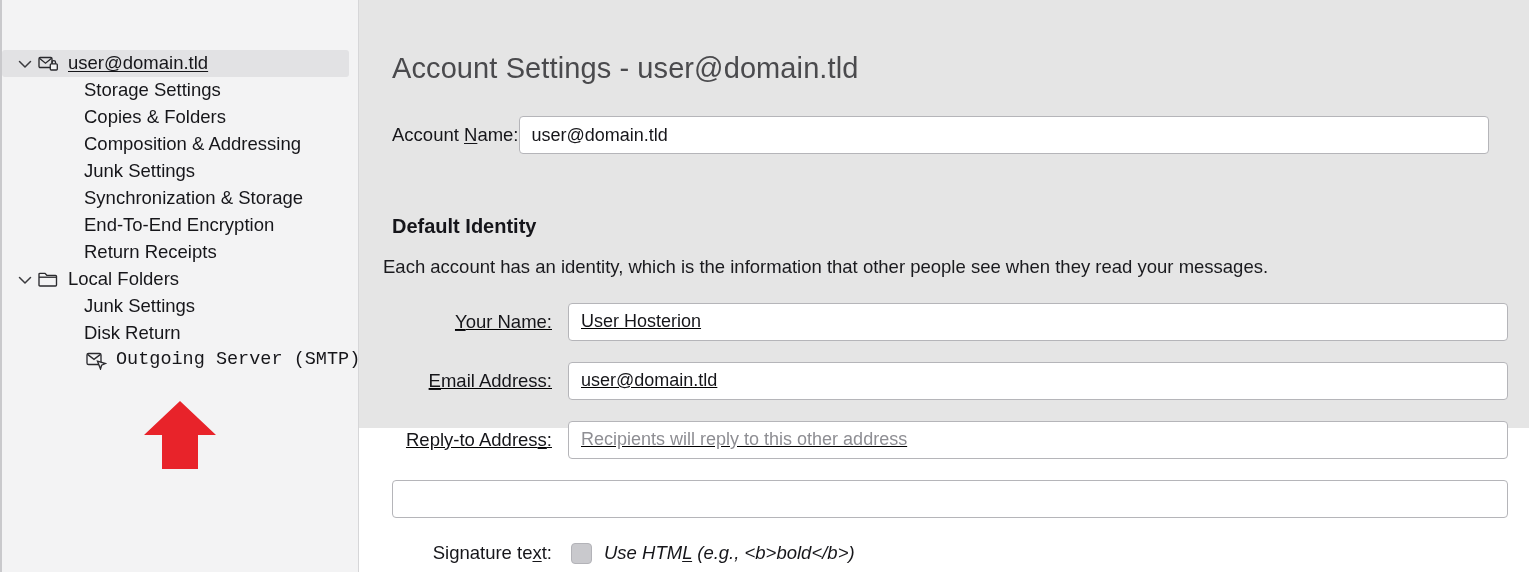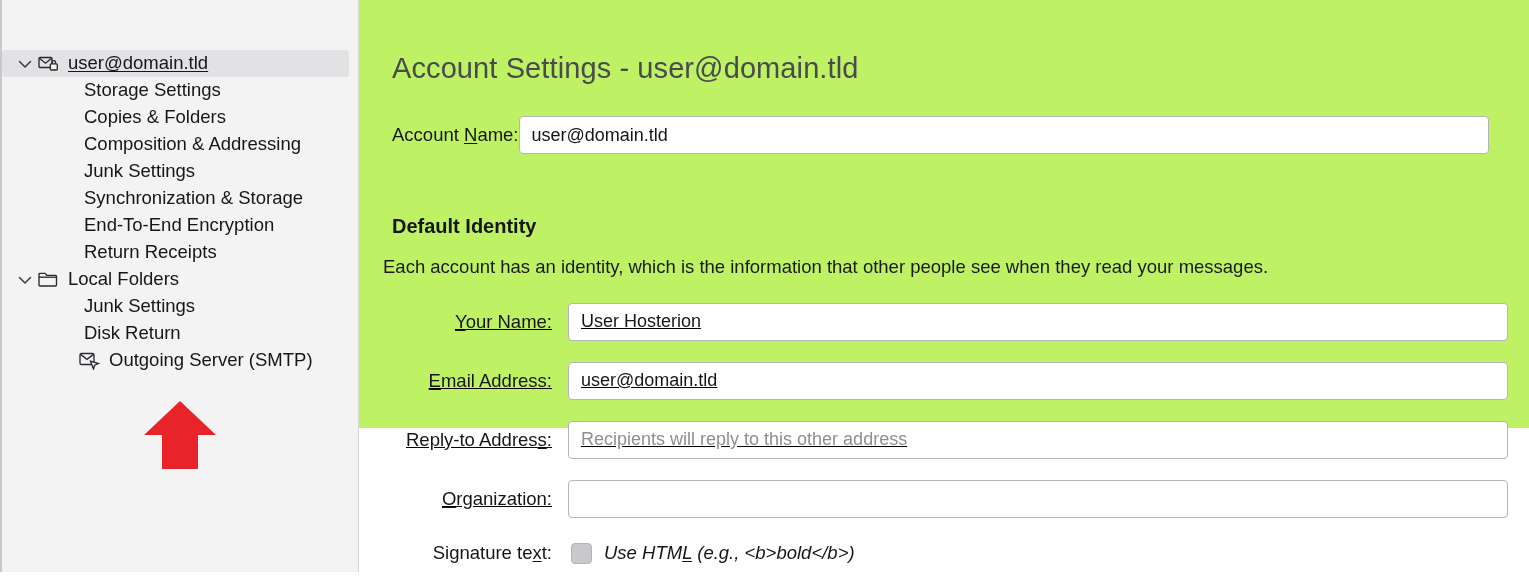--- a/index.html
+++ b/index.html
@@ -59,38 +59,38 @@
     align-items: center;
     justify-content: center;
     flex: 0 0 auto;
     margin-right: 8px;
   }
   .tree-ico svg { display: block; }
   .tree-label { line-height: 1; }
   .tree-label.underline { text-decoration: underline; text-underline-offset: 2px; }
   .tree-row.child { padding-left: 82px; }
   .tree-row.child .tree-label { line-height: 1; }
-  .tree-row.smtp { padding-left: 5px; }
+  .tree-row.smtp { padding-left: 12px; font-family: Liberation Mono, monospace; }
   .tree-row.smtp .tree-ico { margin-left: 36px; }
 
   
   #red-arrow {
     position: absolute;
     left: 140px;
     top: 399px;
     width: 76px;
     height: 72px;
   }
 
   
   #main {
     position: absolute;
     left: 359px; top: 0;
     width: 1170px; height: 428px;
-    background: #bef264;
+    background: #e5e5e5;
   }
   #page-title {
     position: absolute;
     left: 33px; top: 52px;
     font-size: 29px;
     font-weight: 400;
     color: #4a4a4d;
     letter-spacing: 0.1px;
     white-space: nowrap;
   }
@@ -280,21 +280,20 @@
         </div>
         <div class="frow">
           <div class="flabel"><u>E</u>mail Address:</div>
           <input class="input" type="text" value="user@domain.tld" style="">
         </div>
         <div class="frow">
           <div class="flabel">Reply-to Addres<u>s</u>:</div>
           <input class="input" type="text" placeholder="Recipients will reply to this other address" style="">
         </div>
         <div class="frow">
-          <div class="flabel"><u>O</u>rganization:</div>
           <input class="input" type="text" style="">
         </div>
         <div class="sig-row">
           <div class="flabel">Signature te<u>x</u>t:</div>
           <div class="checkbox"></div>
           <span class="sig-text">Use HTM<u>L</u> (e.g., &lt;b&gt;bold&lt;/b&gt;)</span>
         </div>
       </div>
 
   </div>

